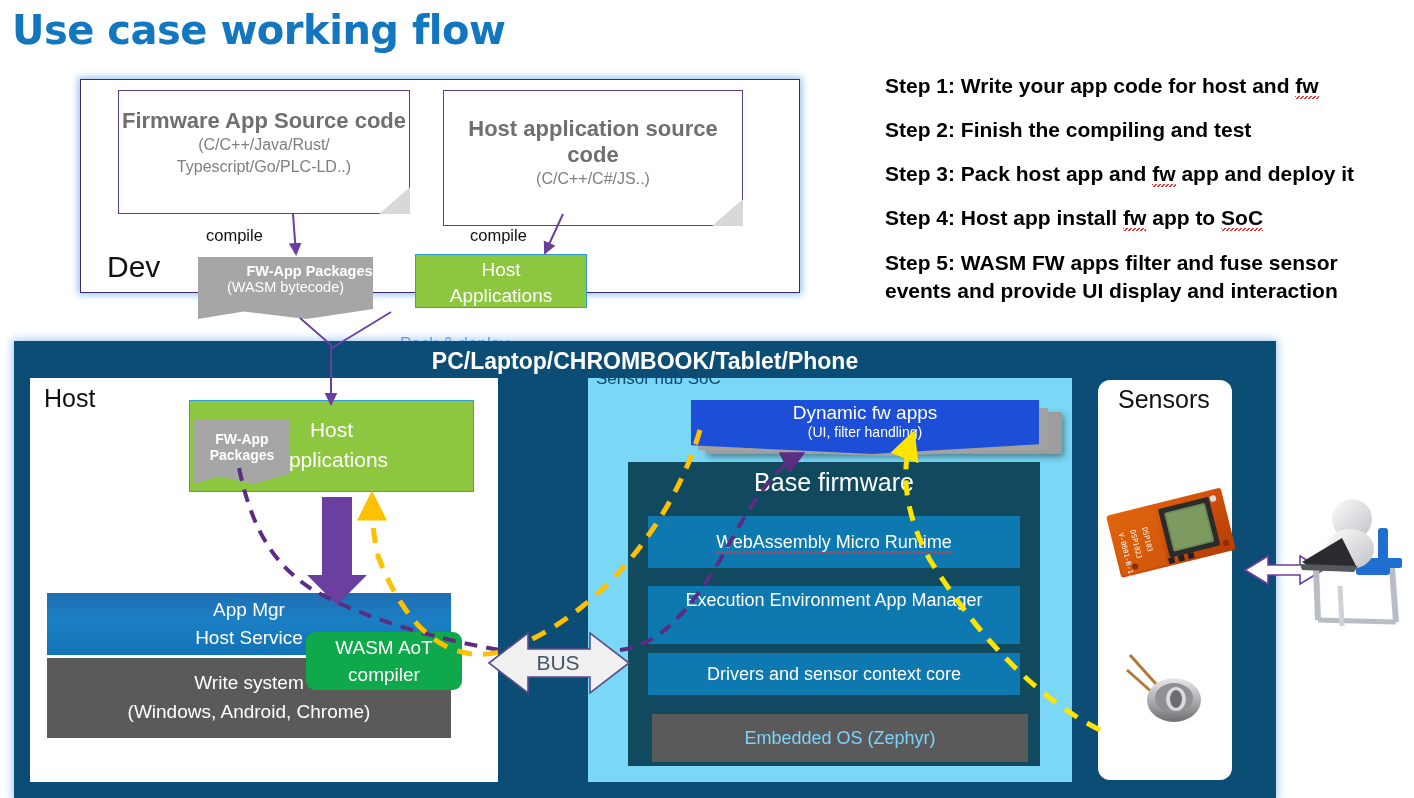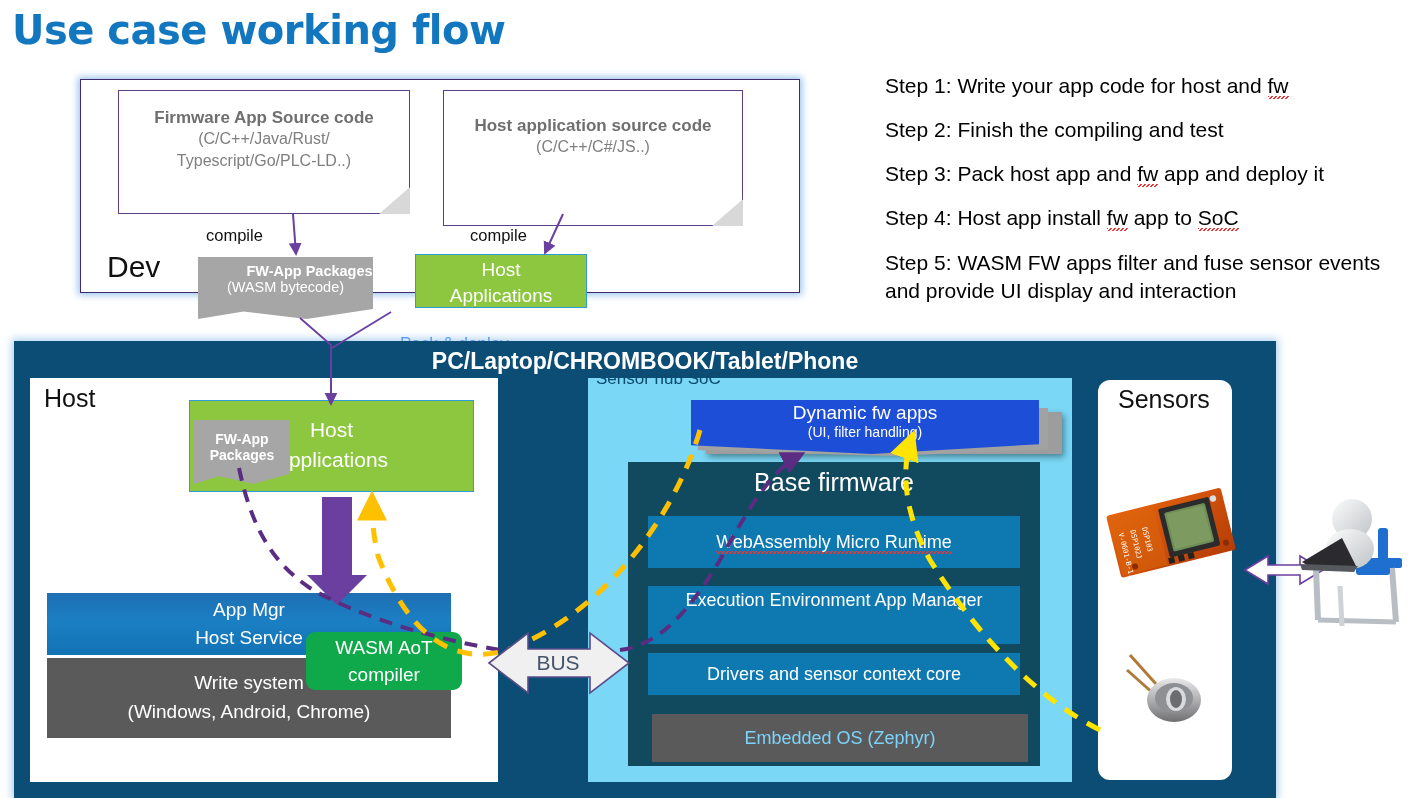--- a/index.html
+++ b/index.html
@@ -14,21 +14,21 @@
 
   
   #dev-panel{left:80px;top:79px;width:720px;height:214px;
     background:#ffffff;border:1.5px solid #3f2a6e;
     box-shadow:0 0 7px 2px rgba(120,175,230,.75);}
   #dev-label{left:107px;top:245px;width:120px;height:44px;
     font-size:30px;color:#111;line-height:44px;}
 
   
   .note{background:#fff;border:1px solid #5b3e86;text-align:center;}
-  .note .t1{font-size:17px;font-weight:bold;color:#6f6f6f;}
+  .note .t1{font-size:22px;font-weight:bold;color:#6f6f6f;}
   .note .t2{font-size:16px;color:#7f7f7f;line-height:1.35;}
   #note-fw{left:118px;top:90px;width:292px;height:124px;padding-top:17px;}
   #note-host{left:443px;top:90px;width:300px;height:136px;padding-top:25px;}
   .dogear{position:absolute;right:-1px;bottom:-1px;width:30px;height:26px;
     background:#d8d8d8;border-left:1px solid #5b3e86;border-top:1px solid #5b3e86;
     clip-path:polygon(100% 0,100% 100%,0 100%);}
 
   .cap{font-size:16.5px;color:#111;}
   #cap-c1{left:206px;top:226px;}
   #cap-c2{left:470px;top:226px;}
@@ -43,21 +43,21 @@
   #pkg-dev .p2{font-size:14.5px;}
 
   
   #hostapp-dev{left:415px;top:254px;width:172px;height:54px;
     background:#8dc63f;border:1.5px solid #2e9bd6;color:#fff;text-align:center;
     font-size:19px;line-height:26px;padding-top:2px;}
 
   
   #steps{left:885px;top:72px;width:520px;}
   .step{font-size:21px;color:#000;line-height:1.34;margin-bottom:16px;
-    font-family:"Liberation Sans",sans-serif;}
+    font-family:"Liberation Sans",sans-serif;font-weight:bold;}
   .sq{background-image:repeating-linear-gradient(135deg,#e33 0 1.2px,transparent 1.2px 2.6px);
       background-repeat:repeat-x;background-size:4px 3px;background-position:0 100%;
       padding-bottom:2px;}
 
   
   #main-panel{left:14px;top:341px;width:1262px;height:457px;
     background:#0b4d74;box-shadow:0 0 8px 2px rgba(150,195,235,.8);}
   #main-title{left:14px;top:346px;width:1262px;height:30px;text-align:center;
     color:#fff;font-size:23px;font-weight:bold;line-height:30px;
     font-family:"Liberation Sans",sans-serif;}

